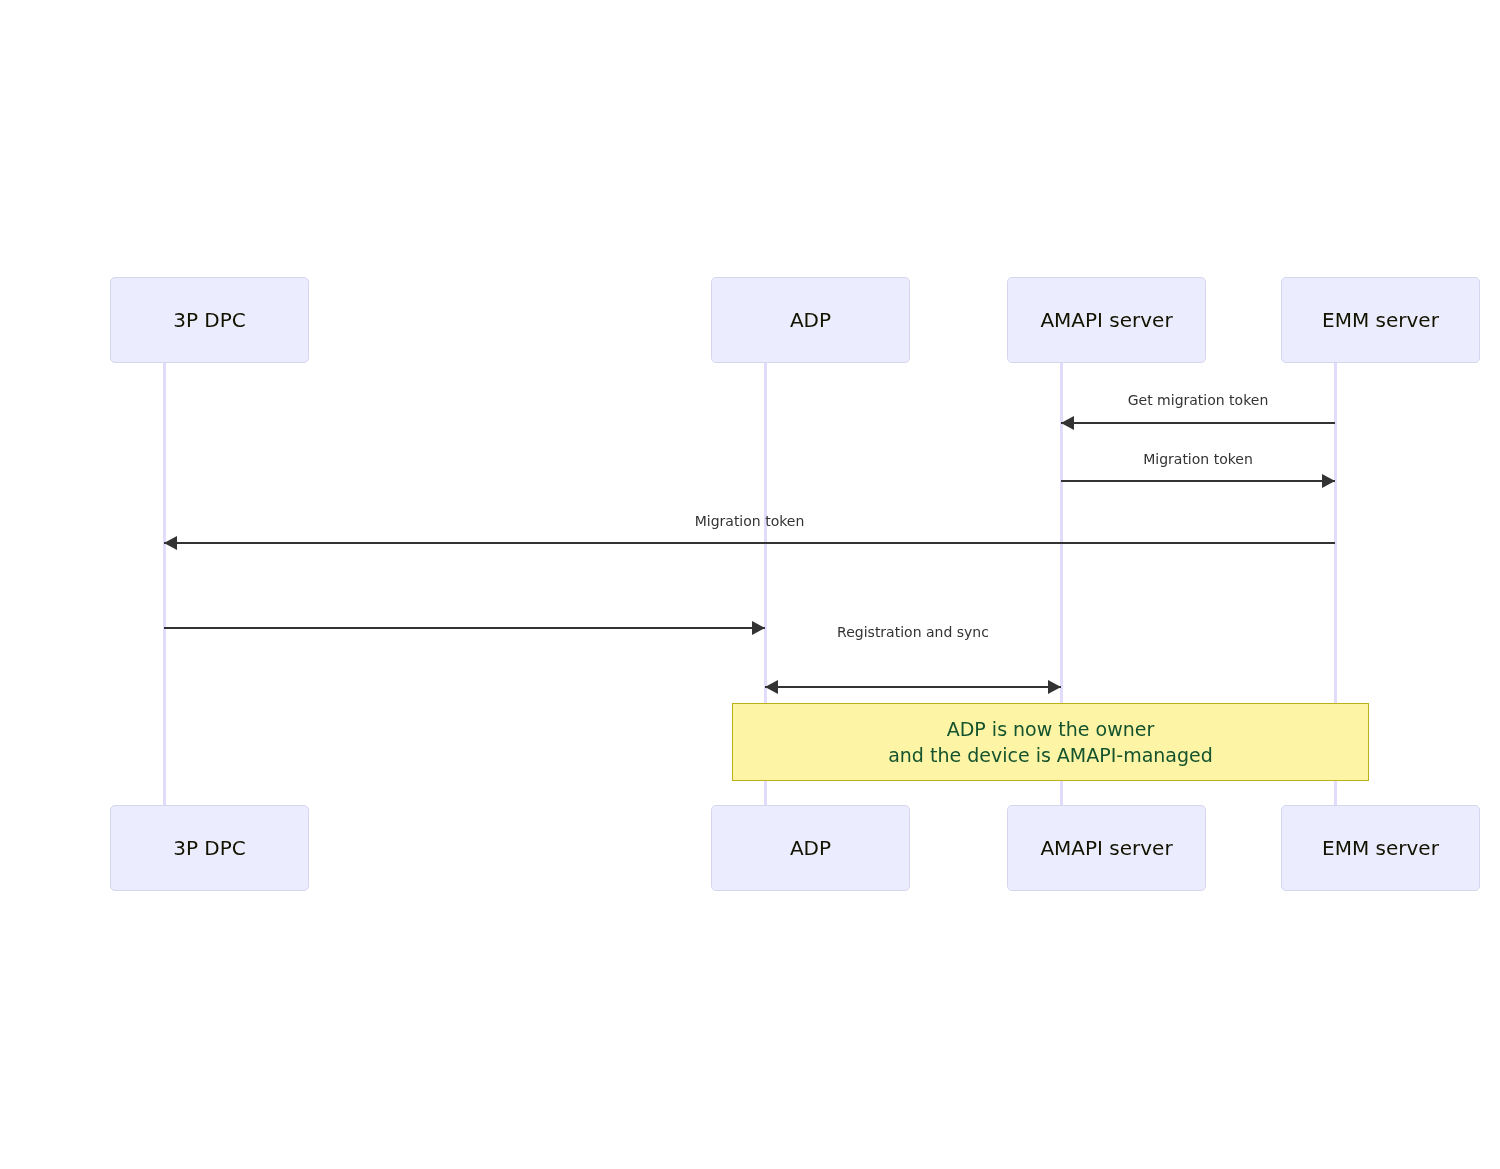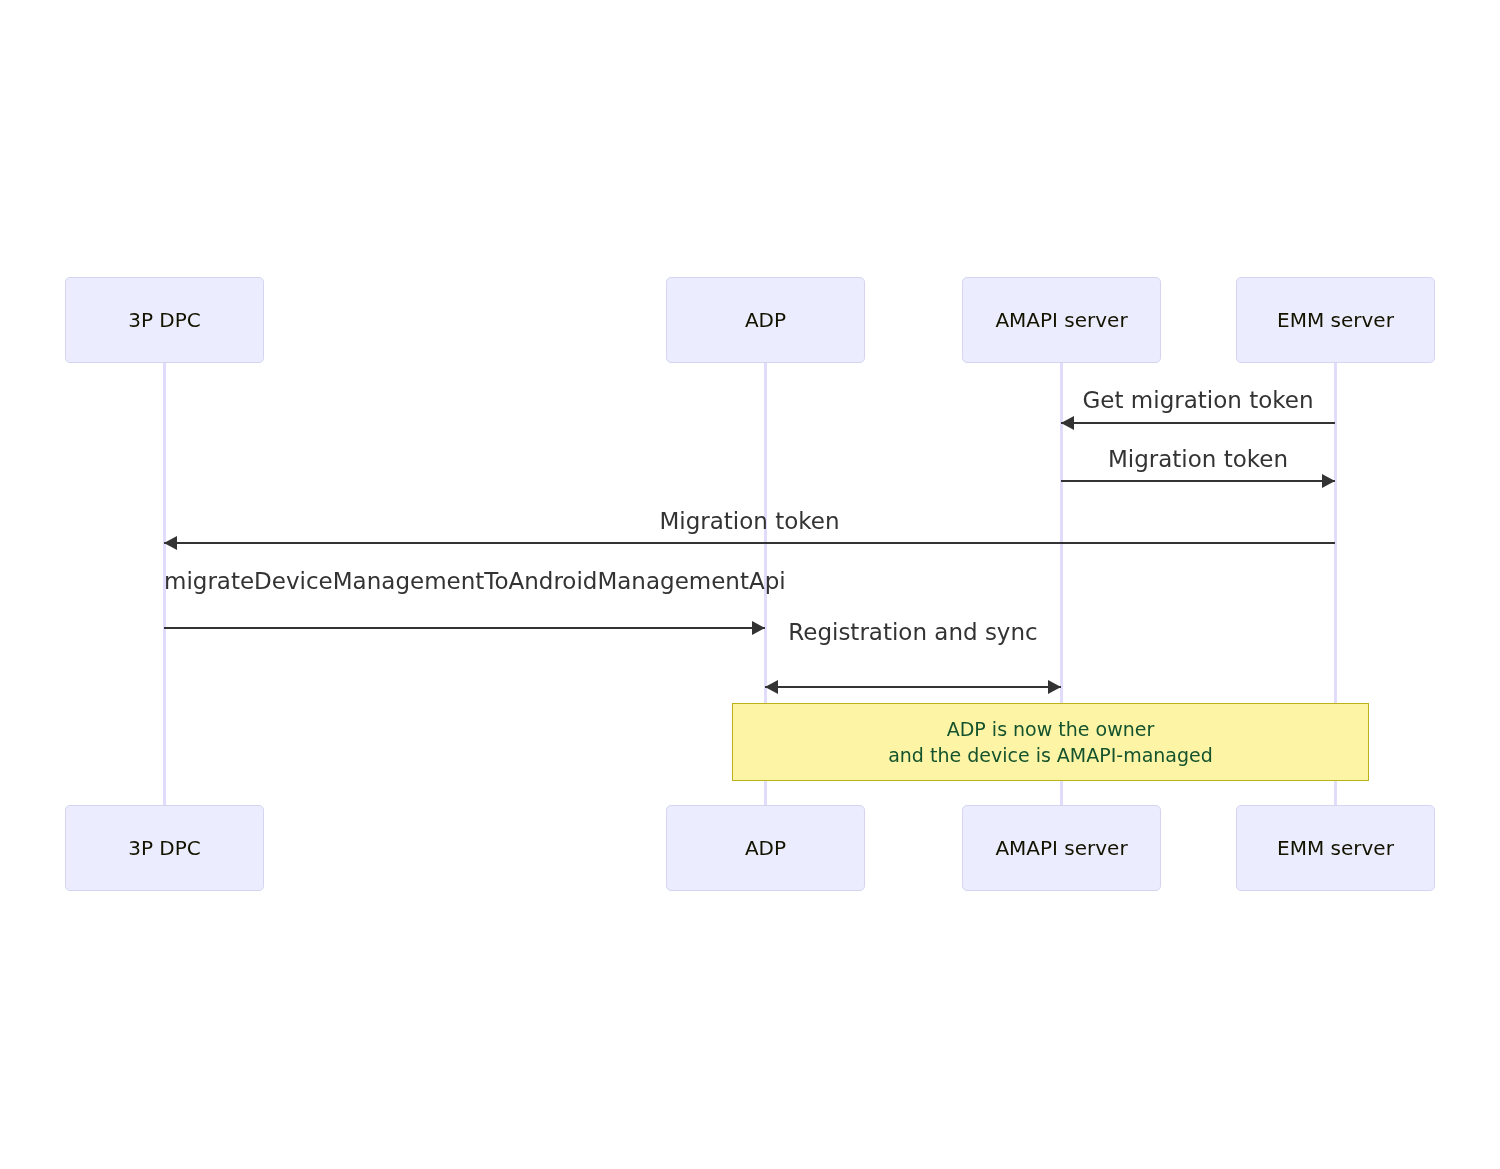--- a/index.html
+++ b/index.html
@@ -21,39 +21,40 @@
     position: absolute;
     box-sizing: border-box;
     width: 199px;
     height: 86px;
     background: #ececff;
     border: 1px solid #d5d5f0;
     border-radius: 5px;
     display: flex;
     align-items: center;
     justify-content: center;
+    margin-left: 45px;
   }
   .participant-label {
     font-size: 20px;
     color: #131300;
     font-family: "DejaVu Sans", sans-serif;
     line-height: 1.1;
     text-align: center;
     white-space: nowrap;
   }
   .lifeline {
     position: absolute;
     width: 3px;
     background: #e2dcfc;
     top: 363px;
     height: 442px;
   }
   .msg-label {
     position: absolute;
-    font-size: 23px;
+    font-size: 14px;
     color: #333333;
     font-family: "DejaVu Sans", sans-serif;
     text-align: center;
     white-space: nowrap;
     line-height: 25px;
   }
   .msg-line {
     position: absolute;
     height: 2px;
     background: #333333;
@@ -137,21 +138,20 @@
   <div class="msg-line" style="left:1061px; top:480px; width:274px;"></div>
   <div class="arrowhead arrow-right" style="left:1322px; top:474px;"></div>
 
   <div class="msg-label" style="left:164px; top:509px; width:1171px;">
     <span>Migration token</span>
   </div>
   <div class="msg-line" style="left:164px; top:542px; width:1171px;"></div>
   <div class="arrowhead arrow-left" style="left:164px; top:536px;"></div>
 
   <div class="msg-label" style="left:164px; top:569px; width:601px;">
-    <div>migrateDeviceManagementToAndroidManagementApi</div>
   </div>
   <div class="msg-line" style="left:164px; top:627px; width:601px;"></div>
   <div class="arrowhead arrow-right" style="left:752px; top:621px;"></div>
 
   <div class="msg-label" style="left:765px; top:620px; width:296px;">
     <span>Registration and sync</span>
   </div>
   <div class="msg-line" style="left:765px; top:686px; width:296px;"></div>
   <div class="arrowhead arrow-left" style="left:765px; top:680px;"></div>
   <div class="arrowhead arrow-right" style="left:1048px; top:680px;"></div>

